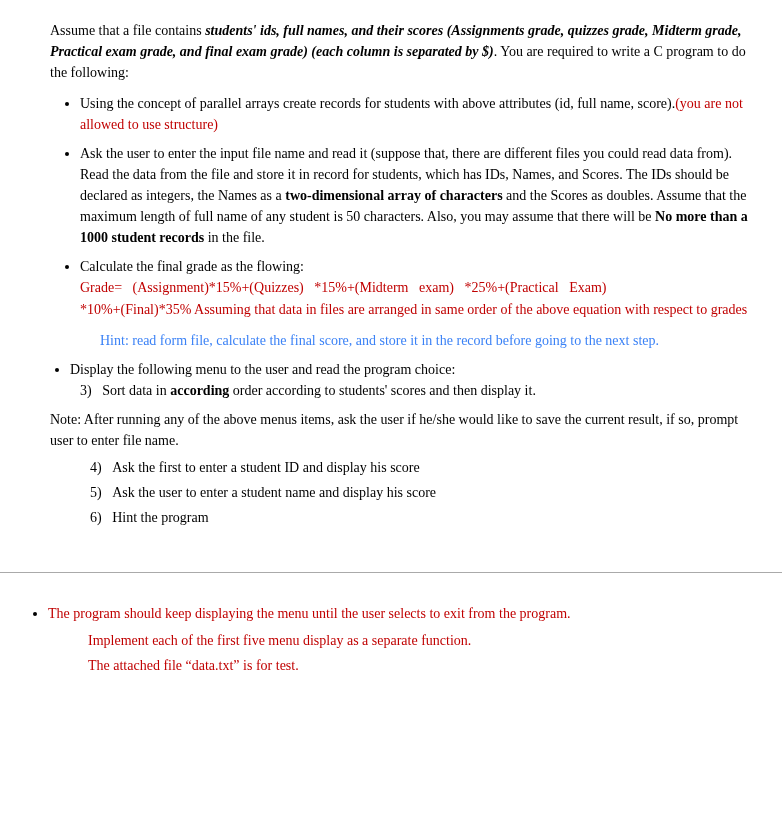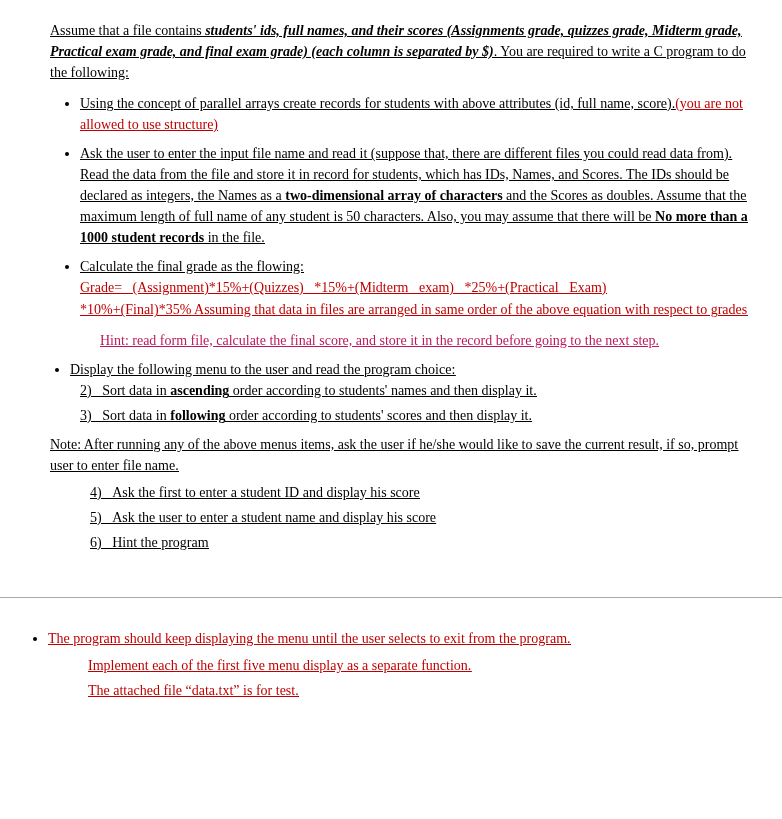--- a/index.html
+++ b/index.html
@@ -1,19 +1,18 @@
 <!DOCTYPE html>
 <html><head>
   <meta charset="utf-8">
   <style>
     * {
       margin: 0;
       padding: 0;
       box-sizing: border-box;
-      text-decoration: underline;
     }
 
     body {
       font-family: "Times New Roman", Times, serif;
       font-size: 14px;
       color: #000;
       background: #fff;
       width: 782px;
     }
 
@@ -63,21 +62,21 @@
     ol.numbered-list li {
       margin-bottom: 4px;
       line-height: 1.5;
     }
 
     .indent {
       margin-left: 50px;
     }
 
     .hint-line {
-      color: #be185d;
+      color: #3b82f6;
       margin-bottom: 8px;
       line-height: 1.5;
     }
 
     .grade-formula {
       color: #c00000;
       margin-bottom: 0;
       line-height: 1.6;
     }
 
@@ -143,24 +142,21 @@
 
   </ul>
 
   <p class="hint-line indent">Hint: read form file, calculate the final score, and store it in the record before going to the next step.</p>
 
   <ul class="bullet-list" style="margin-left:20px;">
     <li>
       <span>Display the following menu to the user and read the program choice:</span>
       <ol class="numbered-list" style="list-style-type:none; margin-left:10px;">
         <li>
-          <span>2)&nbsp;&nbsp;&nbsp;</span>Sort data in <span class="bold">ascending</span> order according to students' names and then display it.
-        </li>
-        <li>
-          <span>3)&nbsp;&nbsp;&nbsp;</span>Sort data in <span class="bold">following</span> order according to students' scores and then display it.
+          <span>3)&nbsp;&nbsp;&nbsp;</span>Sort data in <span class="bold">according</span> order according to students' scores and then display it.
         </li>
       </ol>
     </li>
   </ul>
 
   <p class="note-line">Note: After running any of the above menus items, ask the user if he/she would like to save the current result, if so, prompt user to enter file name.</p>
 
   <ol class="numbered-list" style="list-style-type:none; margin-left:40px;">
     <li>
       <span>4)&nbsp;&nbsp;&nbsp;</span><span>Ask the first to enter a student ID and display his score</span>

